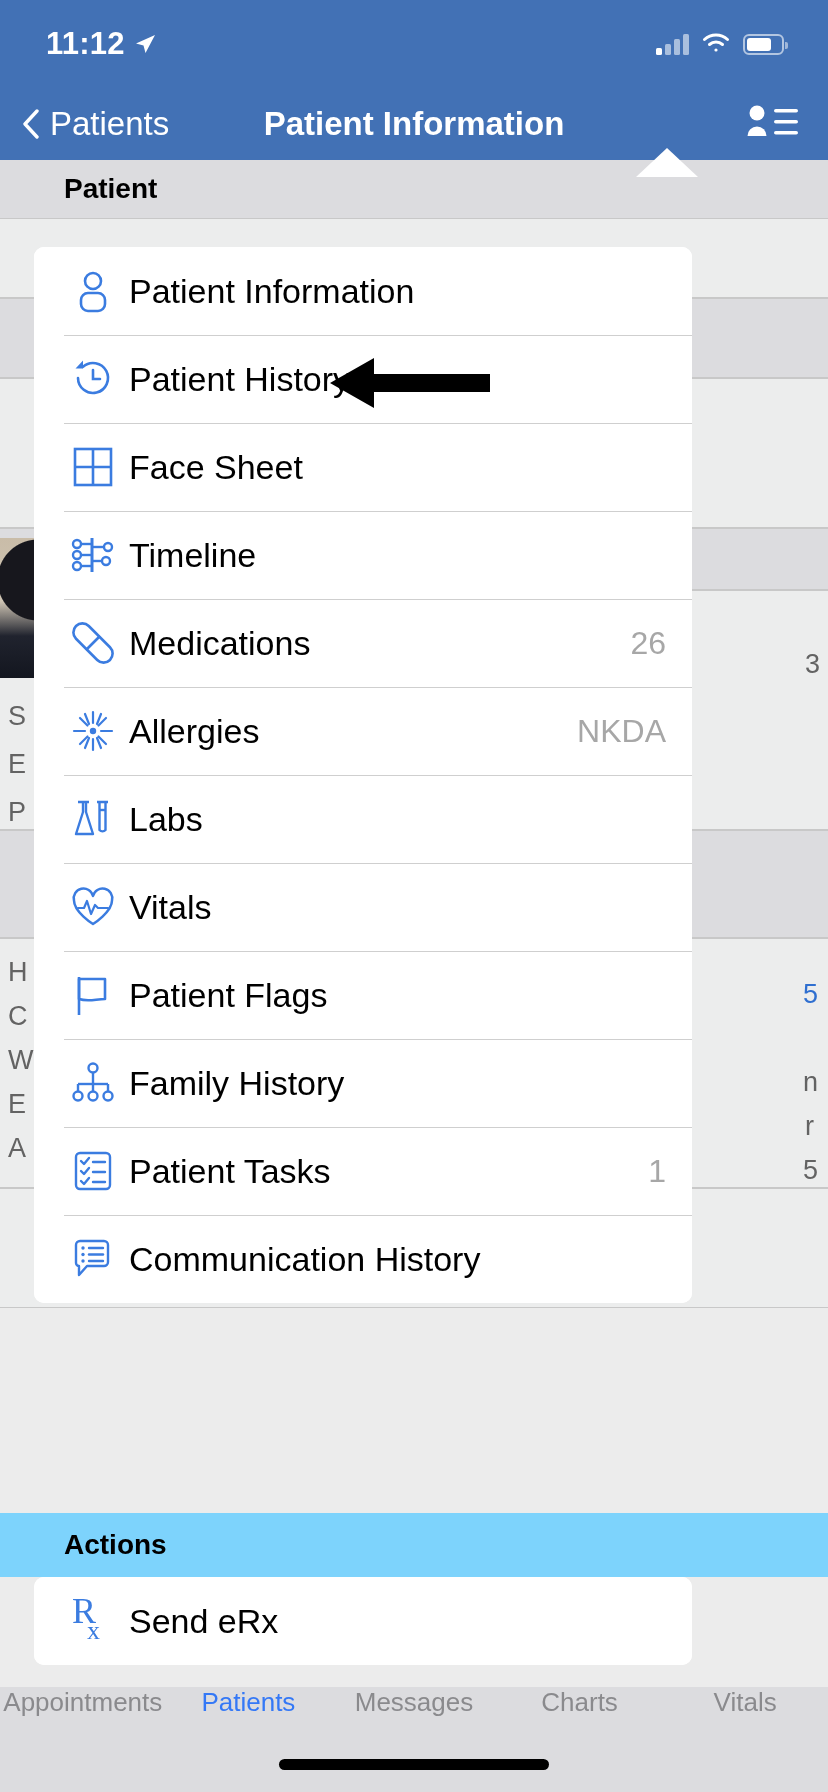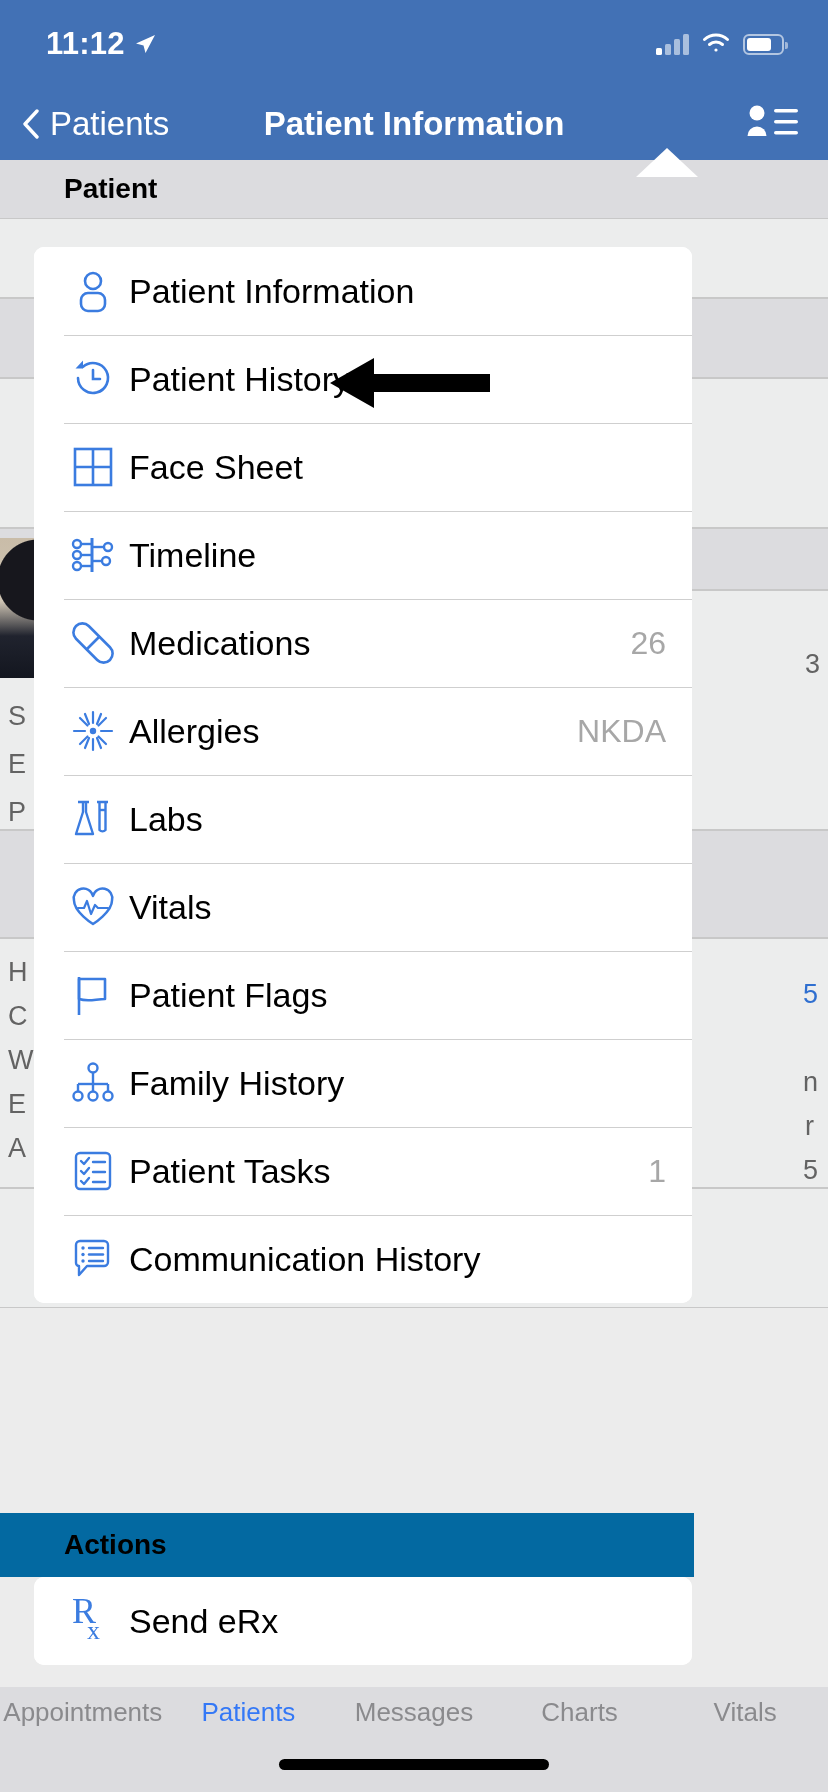--- a/index.html
+++ b/index.html
@@ -96,37 +96,37 @@
   .menu-row + .menu-row::before{
     content:""; position:absolute; left:30px; right:0; top:0; height:1px;
     background:#cfcfcf;
   }
   .m-icon{ width:58px; flex:0 0 58px; display:flex; align-items:center; justify-content:center; }
   .m-label{ font-size:34px; color:#000; margin-left:7px; white-space:nowrap; }
   .m-badge{ margin-left:auto; font-size:32px; color:#a7a7a7; }
 
   
   #actions-header{
-    position:absolute; left:0; top:1513px; width:694px; height:64px;
-    background:#0369a1; display:flex; align-items:center;
+    position:absolute; left:0; top:1513px; width:828px; height:64px;
+    background:#7dd3fc; display:flex; align-items:center;
     padding:0 64px; font-size:28px; font-weight:700; color:#000; z-index:20;
   }
   #actions-card{
     position:absolute; left:34px; top:1577px; width:658px;
     background:#fff; border-radius:10px; z-index:20; overflow:hidden;
   }
 
   
   #annotation-arrow{ position:absolute; left:330px; top:356px; z-index:40; }
 
   
   #tab-bar{
     position:absolute; left:0; bottom:0; width:828px; height:105px;
     background:#dcdcdf; display:flex; align-items:flex-start;
-    padding-top:10px; z-index:10;
+    z-index:10;
   }
   .tab{
     flex:1; text-align:center; font-size:26px; color:#8a8a8d;
   }
   .tab.active{ color:#3478f6; }
   #home-indicator{
     position:absolute; left:50%; transform:translateX(-50%); bottom:22px;
     width:270px; height:11px; background:#000; border-radius:6px; z-index:50;
   }
 </style>

